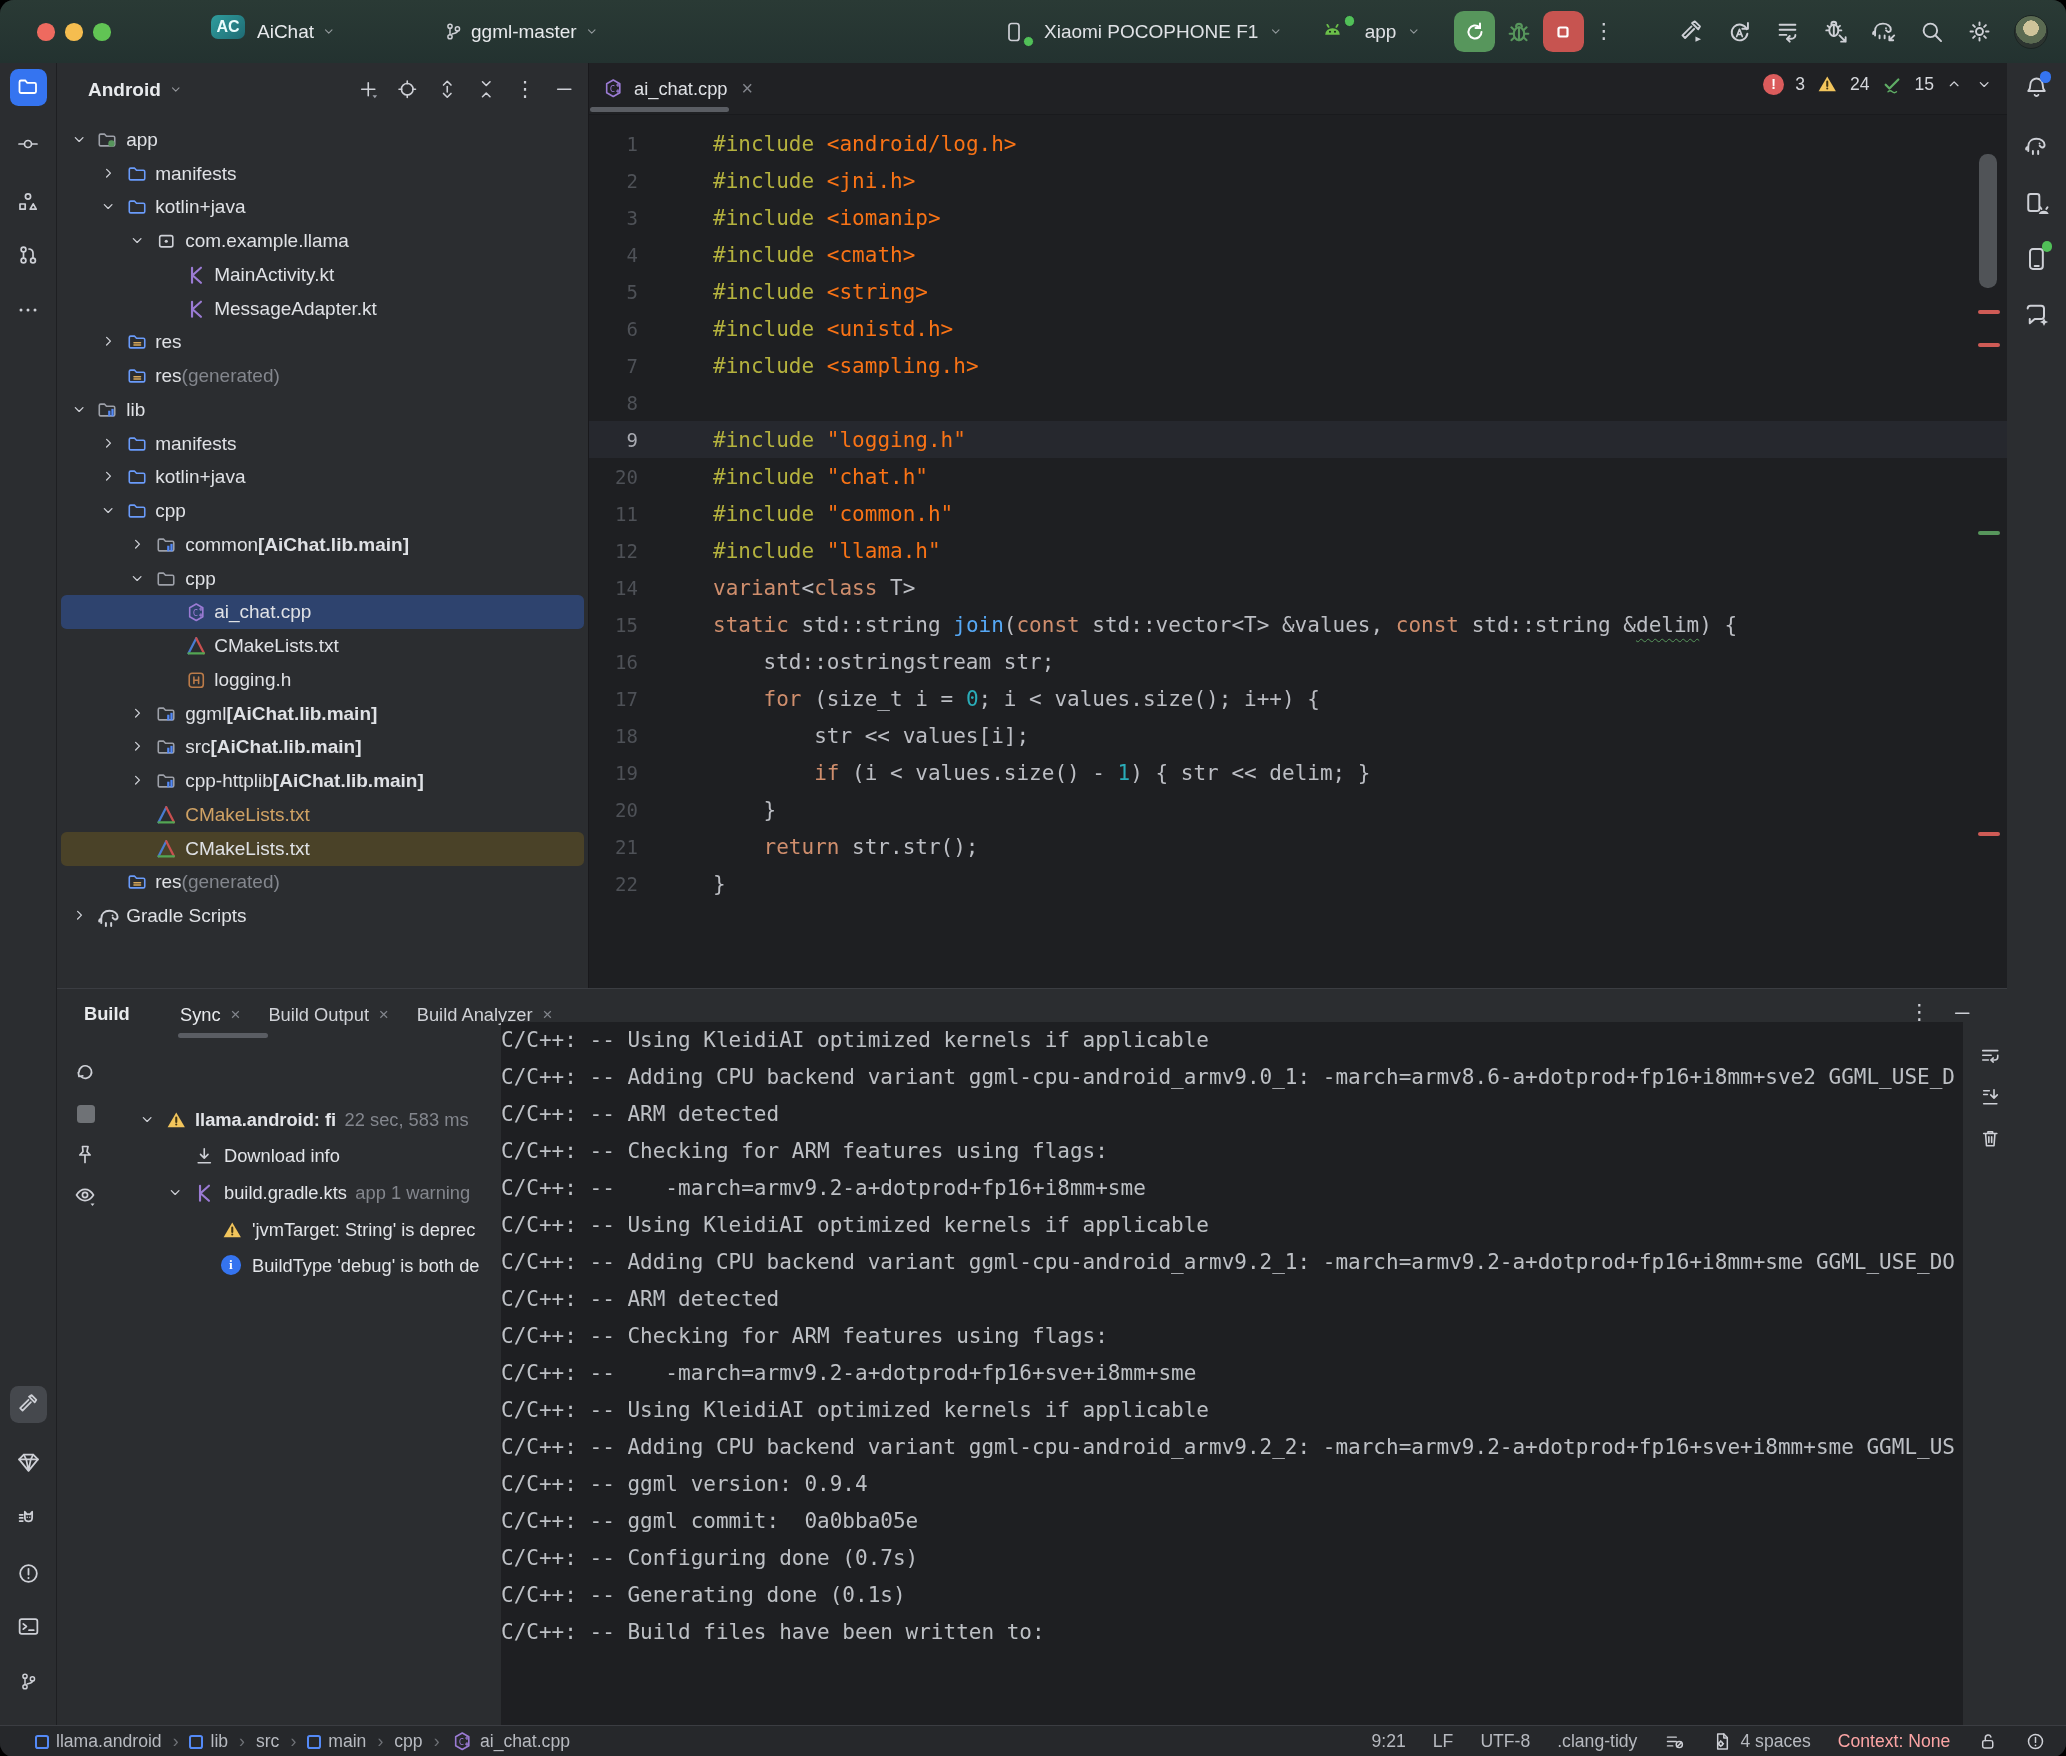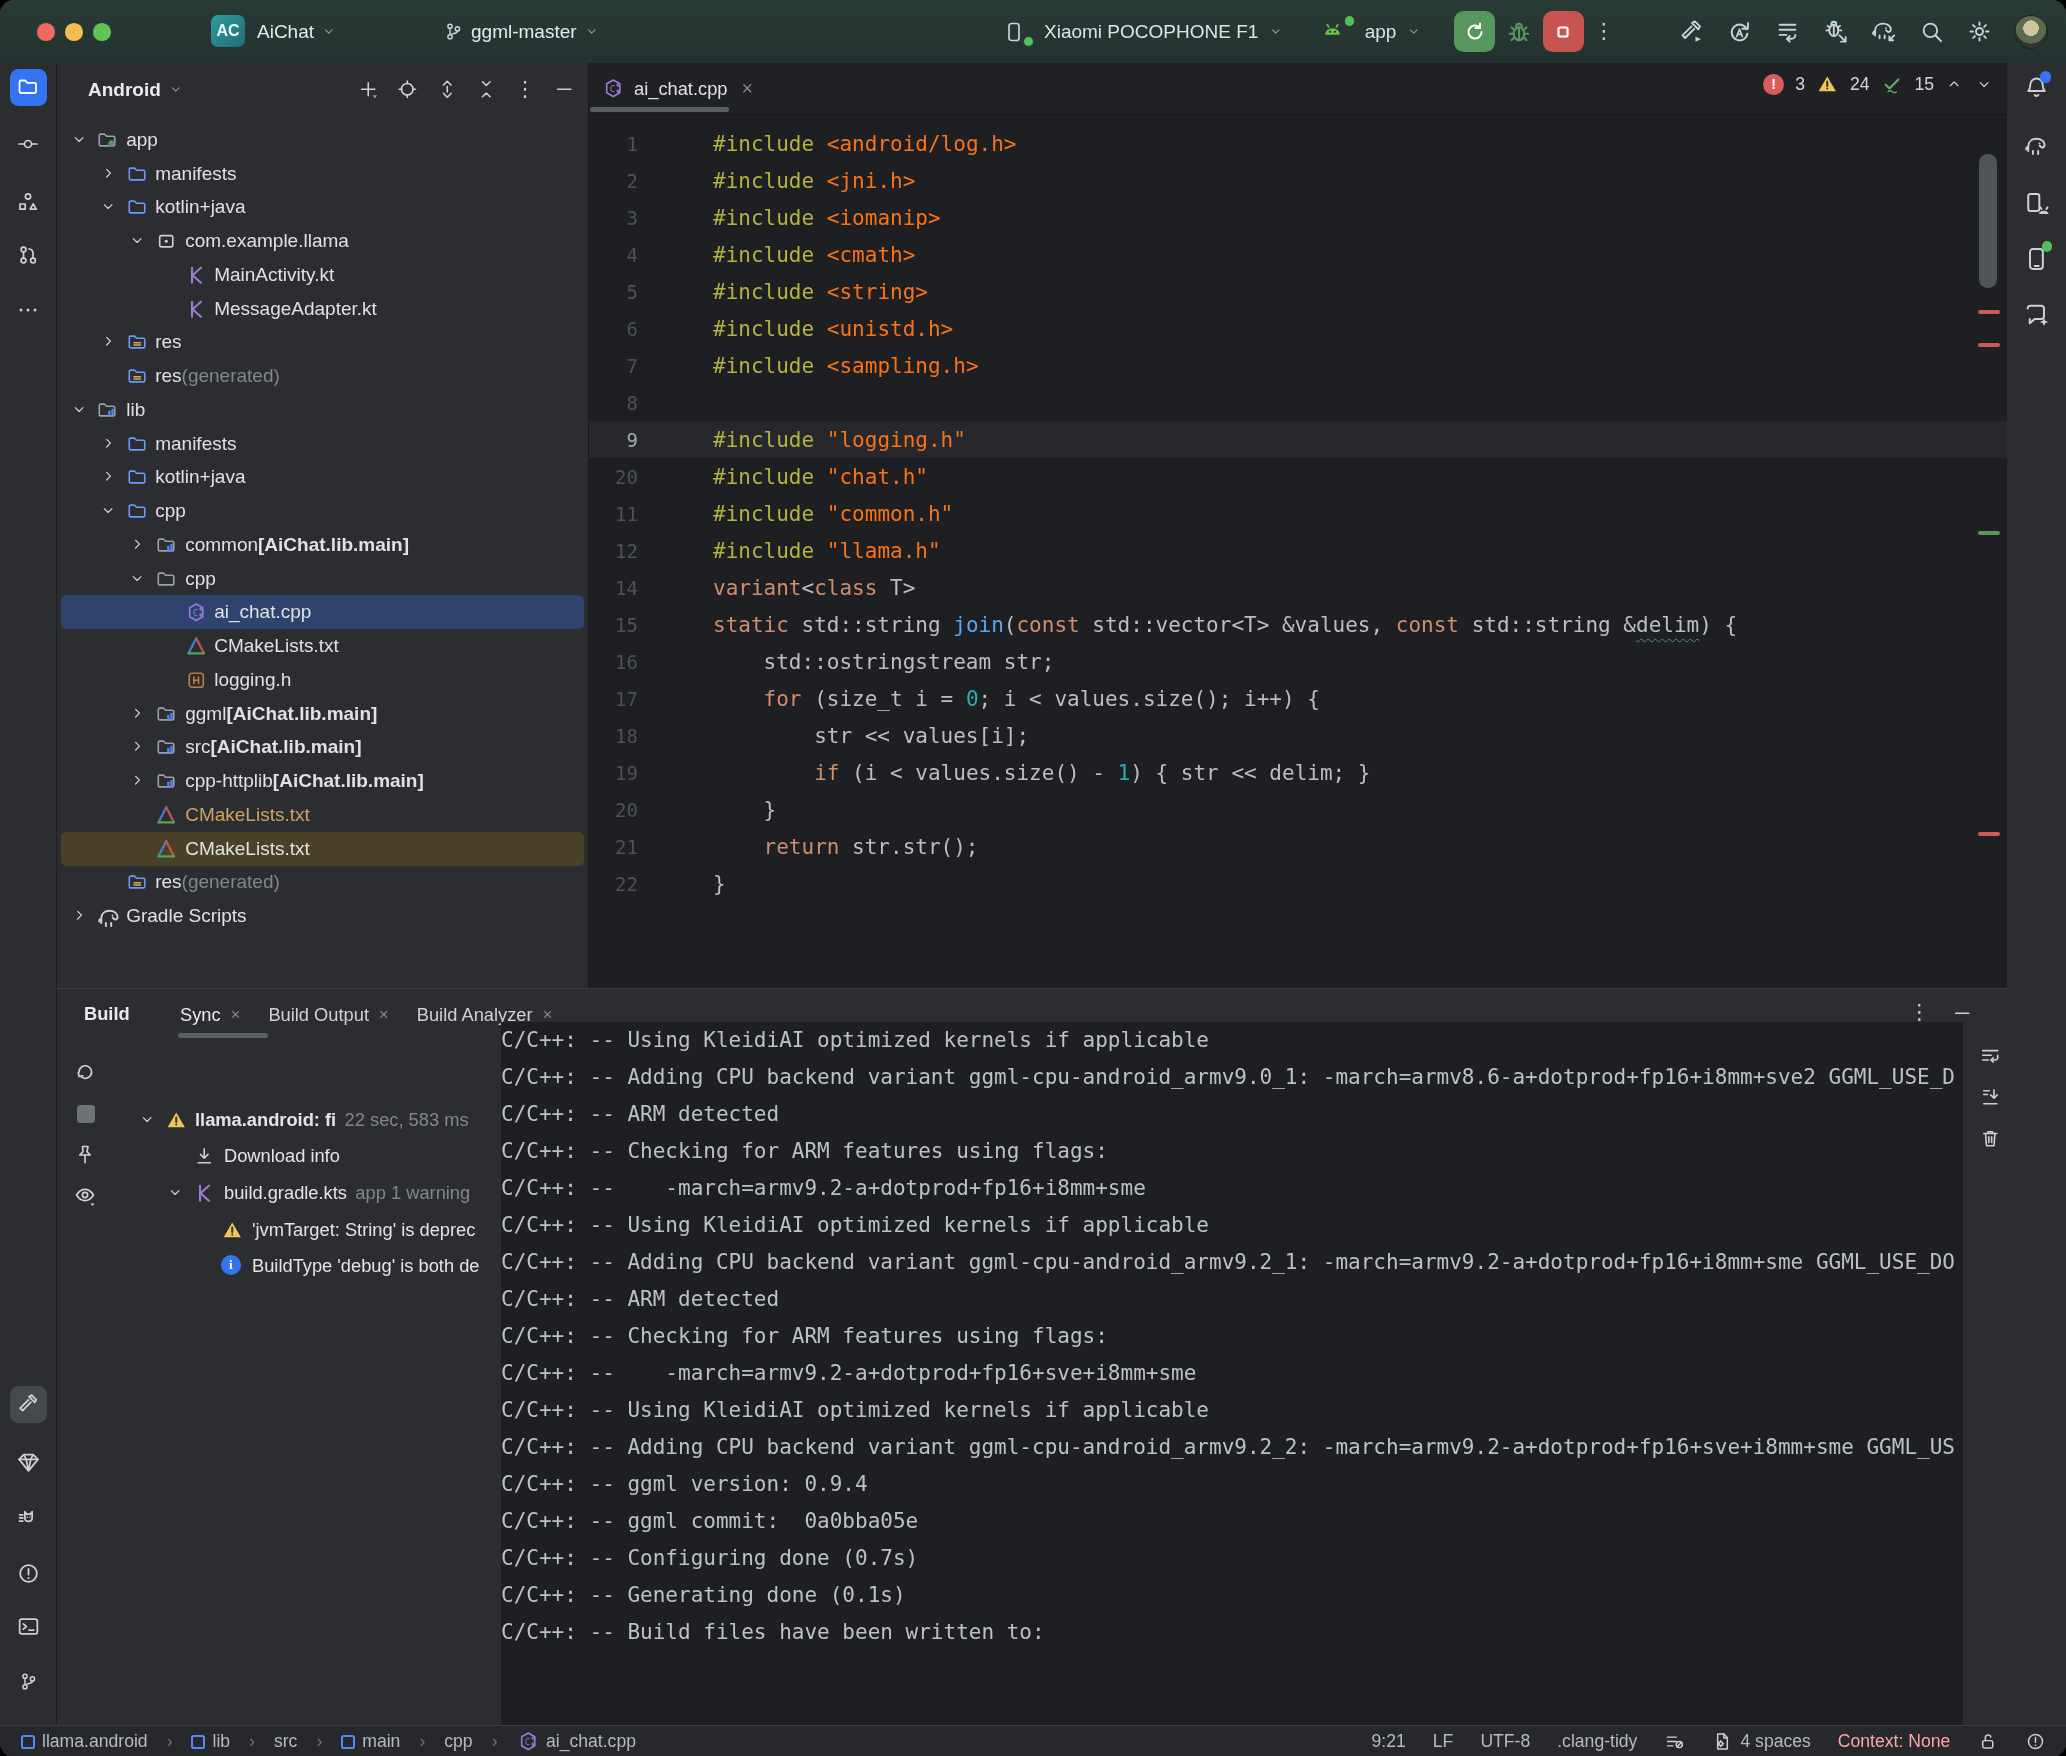--- a/index.html
+++ b/index.html
@@ -4,21 +4,21 @@
 <style>
   html,body{margin:0;padding:0;background:#000;}
   .win{position:relative;width:2066px;height:1757px;background:#1e1f22;border-radius:14px;overflow:hidden;
        font-family:"Liberation Sans",sans-serif;color:#dfe1e5;}
   .ab{position:absolute;}
   .nowrap{white-space:nowrap;}
 
   
   .titlebar{position:absolute;left:0;top:0;width:100%;height:63px;background:linear-gradient(180deg,#2a3a35,#233230);}
   .tl{position:absolute;top:23px;width:17.6px;height:17.6px;border-radius:50%;}
-  .proj-badge{position:absolute;left:211px;top:14.8px;width:34px;height:32px;border-radius:7px;
+  .proj-badge{position:absolute;left:211px;top:14.8px;width:34px;height:24px;border-radius:7px;
       background:linear-gradient(135deg,#2f9d9d,#1f6b74);color:#eafcfc;font-size:16px;font-weight:700;
       display:flex;align-items:center;justify-content:center;}
   .tb-text{position:absolute;top:0;height:63px;display:flex;align-items:center;font-size:19px;color:#e8eaed;gap:7px;}
   .chev-small{width:15.5px;height:15.5px;opacity:.65;}
   .device-cluster{position:absolute;left:1002px;top:0;height:63px;display:flex;align-items:center;gap:9.8px;font-size:19px;}
   .runbtn{width:41px;height:41px;border-radius:9.8px;display:flex;align-items:center;justify-content:center;}
   .run-green{background:#57965c;}
   .run-red{background:#c75450;}
   .right-cluster{position:absolute;right:18.3px;top:0;height:63px;display:flex;align-items:center;gap:21px;}
   .avatar{width:32px;height:32px;border-radius:50%;
@@ -79,21 +79,21 @@
   .btab-underline{position:absolute;left:121px;top:44px;width:90px;height:4.9px;border-radius:2.8px;background:#5a5d63;}
   .bleft{position:absolute;left:0;top:51px;width:444px;bottom:0;background:#2b2d30;}
   .btree-row{position:absolute;left:0;height:37px;display:flex;align-items:center;font-size:18.3px;white-space:nowrap;overflow:hidden;width:444px;}
   .bconsole{position:absolute;left:444px;top:51px;width:1462px;bottom:0;background:#1e1f22;overflow:hidden;}
   .cline{height:37px;display:flex;align-items:center;font-family:"DejaVu Sans Mono",monospace;font-size:21px;color:#bdc0c5;white-space:pre;}
   .clink{color:#548af7;text-decoration:underline;}
   .btoolbar{position:absolute;right:5.6px;top:56px;display:flex;flex-direction:column;gap:18.3px;align-items:center;}
 
   
   .statusbar{position:absolute;left:0;right:0;bottom:0;height:31px;background:#26282b;border-top:0.7px solid #3b3d42;font-size:17.6px;color:#b7bac0;}
-  .crumbs{position:absolute;left:21px;top:0;height:31px;display:flex;align-items:center;gap:19px;white-space:nowrap;}
+  .crumbs{position:absolute;left:35px;top:0;height:31px;display:flex;align-items:center;gap:11px;white-space:nowrap;}
   .crumb{display:flex;align-items:center;gap:7px;}
   .crumb-sep{color:#6f7277;}
   .sright{position:absolute;right:19.7px;top:0;height:31px;display:flex;align-items:center;gap:27px;}
   .dim{color:#fca5a5;}
   .modsq{width:14px;height:14px;border-radius:2.8px;border:2.1px solid #548af7;box-sizing:border-box;}
 
   .infodot{width:19.7px;height:19.7px;border-radius:50%;background:#3574f0;color:#fff;font-size:13.4px;font-weight:700;font-family:"Liberation Serif",serif;
      display:flex;align-items:center;justify-content:center;}
   svg{display:block;}
   .ic{display:inline-flex;align-items:center;justify-content:center;}

